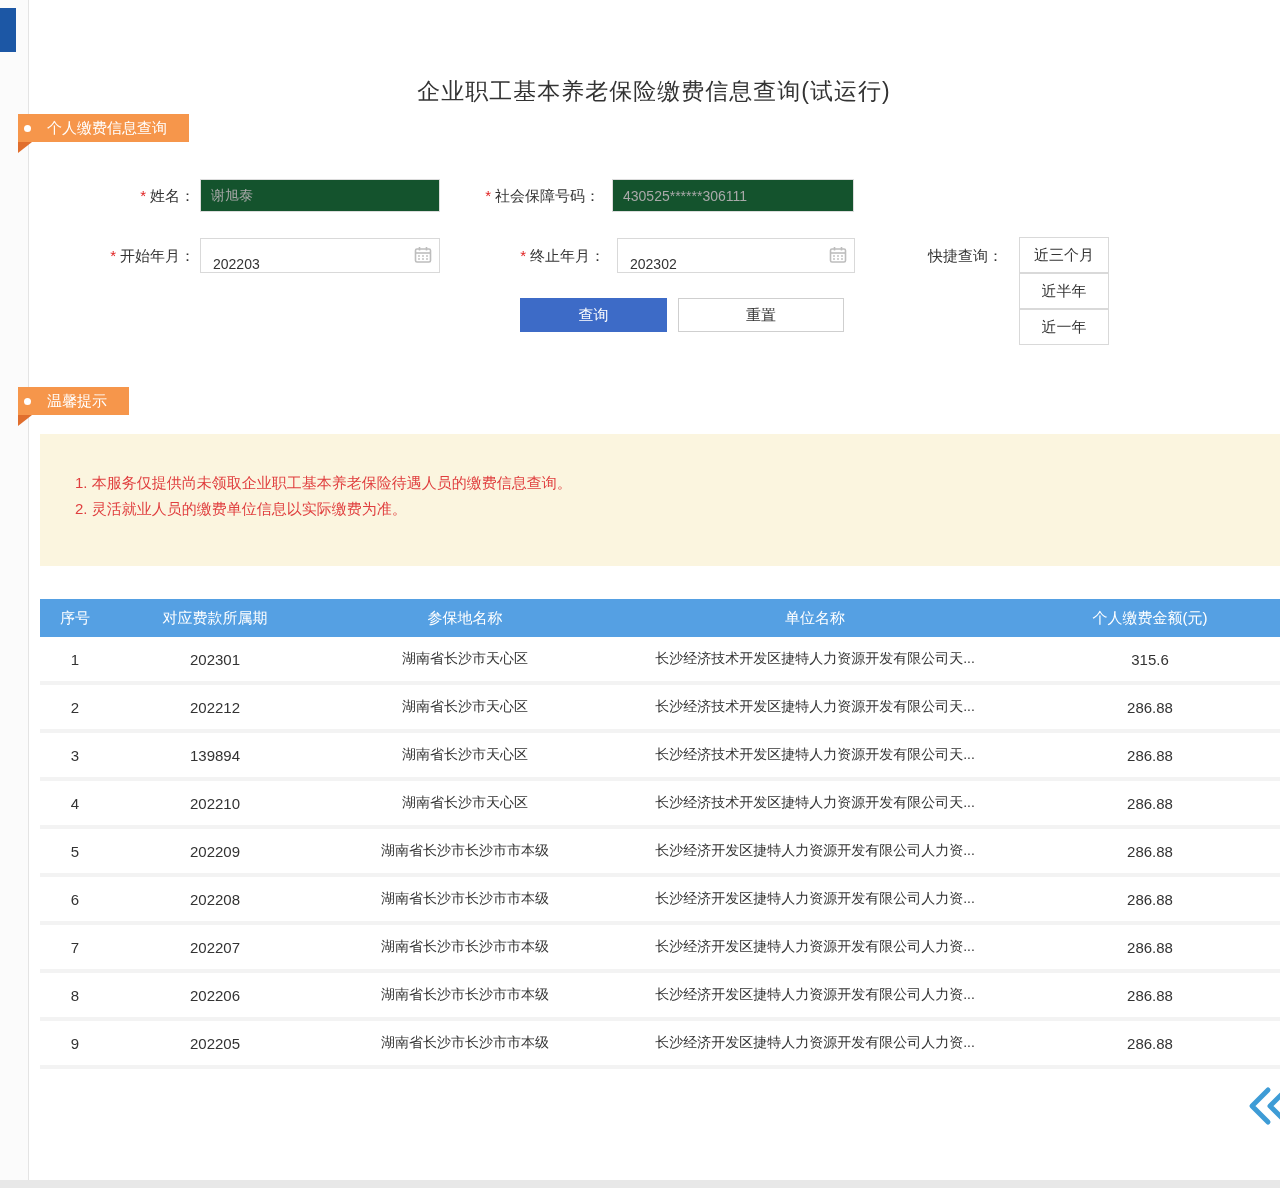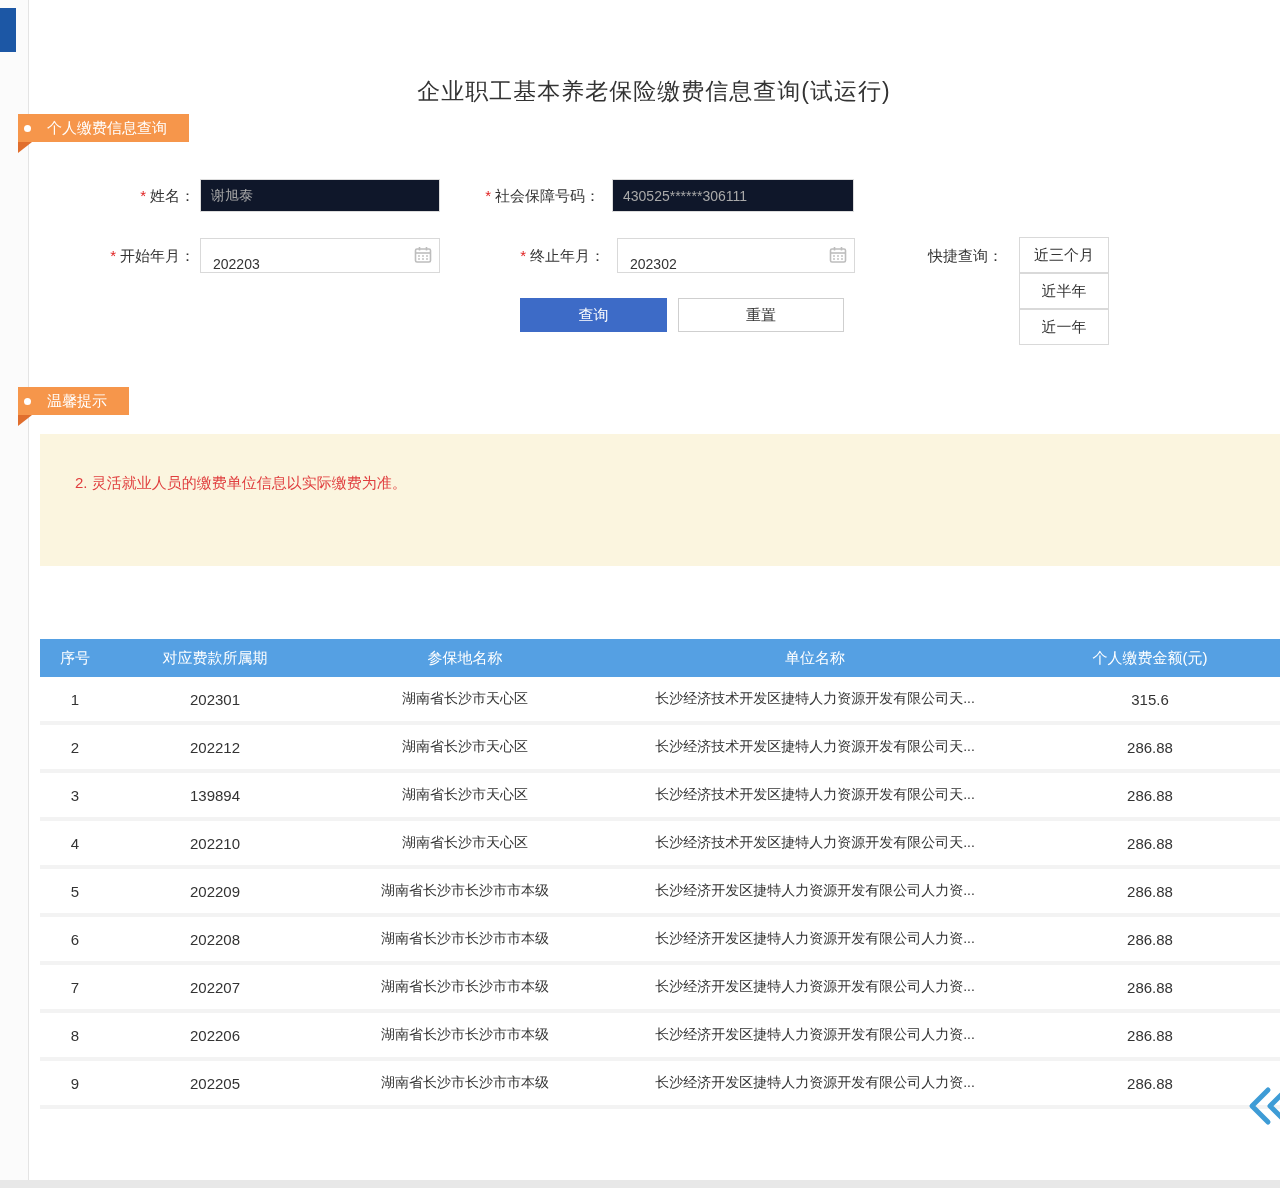--- a/index.html
+++ b/index.html
@@ -17,35 +17,35 @@
   .ribbon .dot{width:7px;height:7px;border-radius:50%;background:#fff;margin-right:16px;flex:0 0 auto;}
   .ribbon-fold{position:absolute;left:18px;width:0;height:0;border-top:11px solid #e06e2d;border-right:14px solid transparent;}
   .ribbon-query{top:114px;}
   .fold-query{top:142px;}
   .ribbon-tips{top:387px;}
   .fold-tips{top:415px;}
   
   .flabel{position:absolute;height:33px;line-height:33px;text-align:right;font-size:15px;color:#333;white-space:nowrap;}
   .req{color:#e02020;margin-right:4px;font-size:15px;}
   .tbox{position:absolute;height:33px;border:1px solid #dcdcdc;box-sizing:border-box;font-size:14px;padding:0 10px;font-family:"Liberation Sans","DejaVu Sans",sans-serif;}
-  .tbox.ro{background:#0f172a;color:#a9a9a9;}
+  .tbox.ro{background:#14532d;color:#a9a9a9;}
   .datewrap{position:absolute;height:35px;}
   .datewrap input{width:100%;height:100%;border:1px solid #d9d9d9;box-sizing:border-box;background:#fff;color:#333;font-size:14px;padding:16px 30px 0 12px;font-family:"Liberation Sans","DejaVu Sans",sans-serif;}
   .cal{position:absolute;right:8px;top:8px;width:18px;height:18px;cursor:pointer;}
   .quick-label{position:absolute;left:928px;top:238px;height:36px;line-height:36px;font-size:15px;color:#333;}
   .quick-group{position:absolute;left:1020px;top:237px;display:flex;flex-direction:column;}
   .quick-btn{height:36px;line-height:34px;box-sizing:border-box;border:1px solid #d9d9d9;background:#fff;color:#333;font-size:15px;padding:0 14px;margin-left:-1px;cursor:pointer;font-family:"Liberation Sans","DejaVu Sans",sans-serif;}
   .btn{position:absolute;height:34px;box-sizing:border-box;font-size:15px;cursor:pointer;font-family:"Liberation Sans","DejaVu Sans",sans-serif;}
   .btn-query{left:520px;top:298px;width:147px;background:#3d6bc7;border:1px solid #3d6bc7;color:#fff;}
   .btn-reset{left:678px;top:298px;width:166px;background:#fff;border:1px solid #cfcfcf;color:#333;}
   
   .tips-panel{position:absolute;left:40px;top:434px;width:1240px;height:132px;background:#fbf5df;}
   .tips-lines{position:absolute;left:35px;top:36px;font-size:15px;color:#e03e3e;line-height:26px;}
   
-  .ptable{position:absolute;left:40px;top:599px;width:1240px;margin-top:40px;}
+  .ptable{position:absolute;left:40px;top:599px;width:1240px;}
   .thead{display:flex;height:38px;background:#55a0e3;color:#fff;font-size:15px;align-items:center;}
   .tcell{text-align:center;overflow:hidden;white-space:nowrap;}
   .c0{width:70px;flex:0 0 auto;}
   .c1{width:210px;flex:0 0 auto;}
   .c2{width:290px;flex:0 0 auto;font-size:14px;}
   .c3{width:410px;flex:0 0 auto;font-size:14px;}
   .c4{width:260px;flex:0 0 auto;}
   .thead .tcell{font-size:15px;}
   .trow{display:flex;height:44px;align-items:center;background:#fff;border-bottom:4px solid #f3f3f3;color:#333;font-size:15px;}
   
@@ -126,20 +126,21 @@
 <button class="btn btn-reset">重置</button>
 
 <div class="ribbon ribbon-tips">
   <span class="dot"></span>
   <span>温馨提示</span>
 </div>
 <div class="ribbon-fold fold-tips"></div>
 
 <div class="tips-panel">
   <div class="tips-lines">
+    <div>1. 本服务仅提供尚未领取企业职工基本养老保险待遇人员的缴费信息查询。</div>
     <div>2. 灵活就业人员的缴费单位信息以实际缴费为准。</div>
   </div>
 </div>
 
 <div class="ptable">
   <div class="thead">
     <div class="tcell c0">序号</div>
     <div class="tcell c1">对应费款所属期</div>
     <div class="tcell c2">参保地名称</div>
     <div class="tcell c3">单位名称</div>

